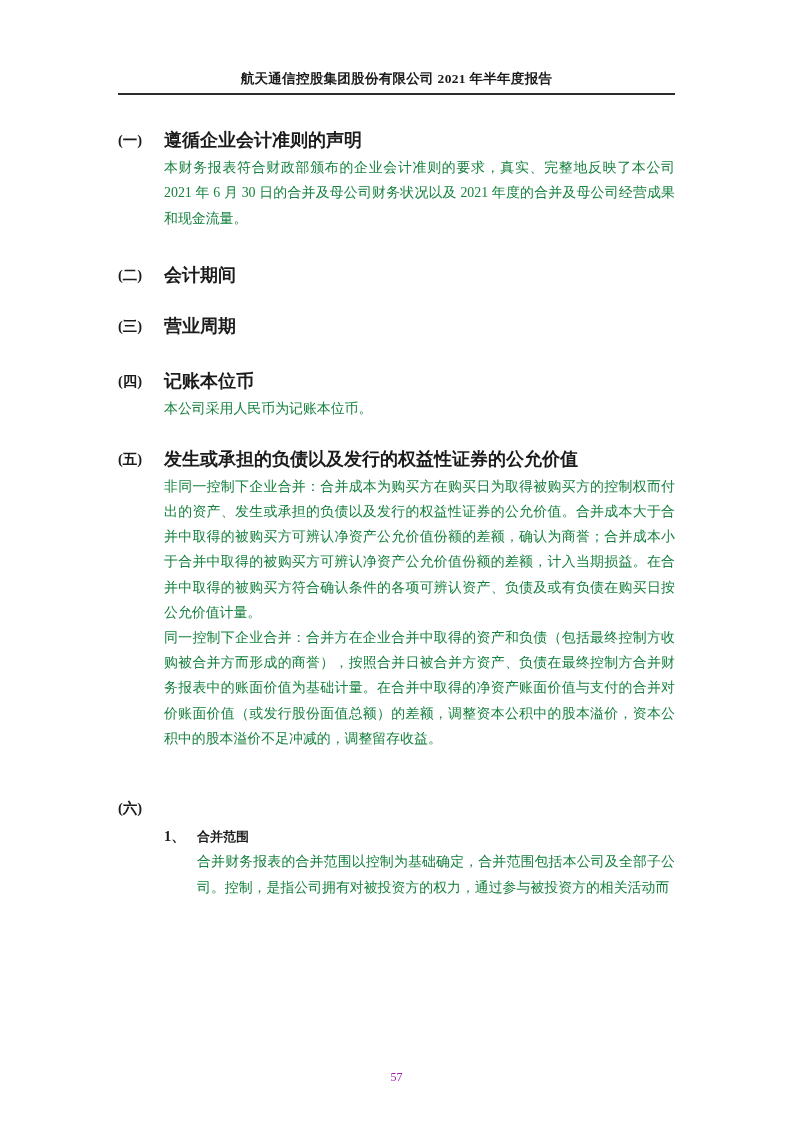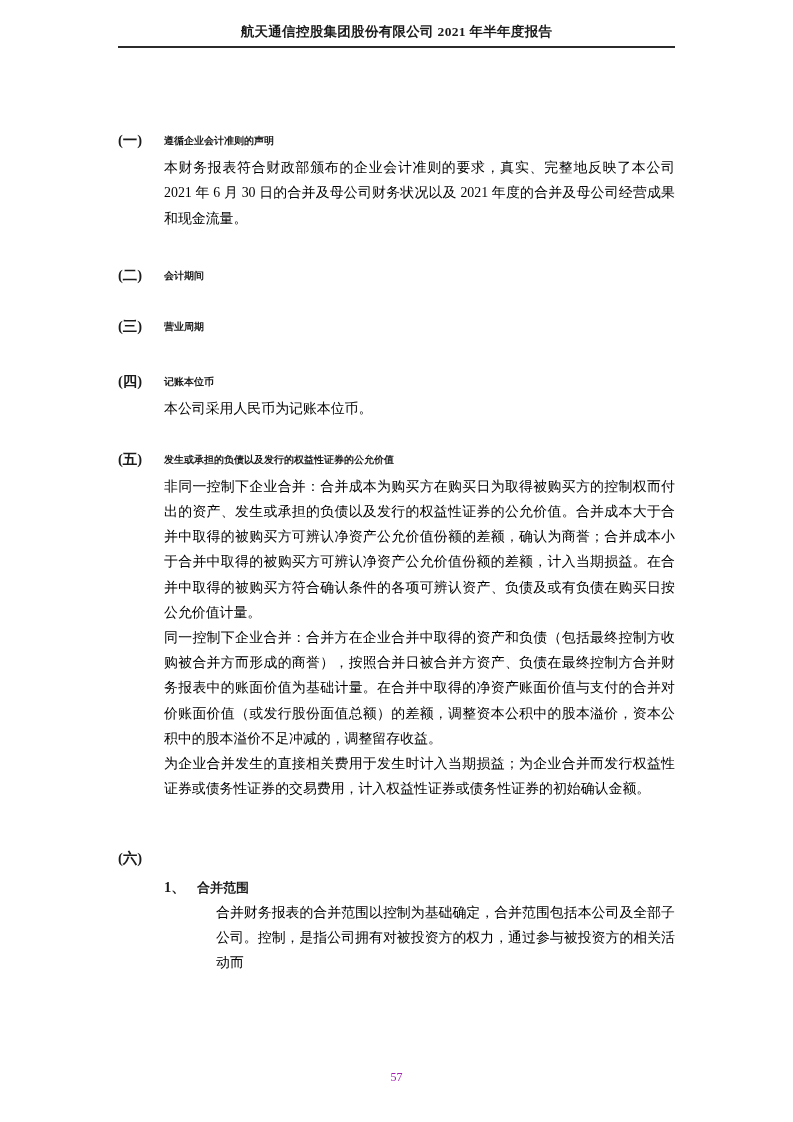--- a/index.html
+++ b/index.html
@@ -15,21 +15,21 @@
     overflow: hidden;
     font-family: "Liberation Serif", "DejaVu Serif", serif;
     color: #1b1b1b;
   }
   
   .header {
     position: absolute;
     left: 118px;
     top: 0;
     width: 557px;
-    padding-top: 24px;
+    padding-top: 71px;
     padding-bottom: 6px;
     border-bottom: 2.4px solid #2b2b2b;
   }
   .header-title {
     text-align: center;
     font-size: 13.5px;
     line-height: 16px;
     font-weight: 600;
     letter-spacing: 0.3px;
     white-space: nowrap;
@@ -49,46 +49,46 @@
   .section:nth-of-type(5) { margin-bottom: 45px; }
   .sec-head { display: flex; }
   .sec-num {
     flex: 0 0 46px;
     font-weight: bold;
     font-size: 14.5px;
     line-height: 25.2px;
   }
   .sec-title {
     font-weight: bold;
-    font-size: 10px;
+    font-size: 18px;
     line-height: 25.2px;
   }
   .sec-body { margin-left: 46px; margin-top: 2px; }
   .para {
     margin: 0;
     font-size: 13.9px;
     line-height: 25.2px;
     text-align: justify;
-    color: #000000;
+    color: #15803d;
   }
   
   .subsec { margin-top: 3px; }
   .sub-head { display: flex; }
   .sub-num {
     flex: 0 0 33px;
     font-weight: bold;
     font-size: 14.5px;
     line-height: 25.2px;
   }
   .sub-title {
     font-weight: bold;
     font-size: 13px;
     line-height: 25.2px;
   }
-  .sub-body { margin-left: 52px; }
+  .sub-body { margin-left: 33px; }
   
   .footer {
     position: absolute;
     left: 0;
     right: 0;
     top: 1070px;
     text-align: center;
     font-size: 12px;
     line-height: 14px;
     color: #a21caf;
@@ -135,21 +135,20 @@
         </div>
       </div>
       <div class="section">
         <div class="sec-head">
           <span class="sec-num">(五)</span>
           <span class="sec-title">发生或承担的负债以及发行的权益性证券的公允价值</span>
         </div>
         <div class="sec-body">
           <p class="para">非同一控制下企业合并：合并成本为购买方在购买日为取得被购买方的控制权而付出的资产、发生或承担的负债以及发行的权益性证券的公允价值。合并成本大于合并中取得的被购买方可辨认净资产公允价值份额的差额，确认为商誉；合并成本小于合并中取得的被购买方可辨认净资产公允价值份额的差额，计入当期损益。在合并中取得的被购买方符合确认条件的各项可辨认资产、负债及或有负债在购买日按公允价值计量。</p>
           <p class="para">同一控制下企业合并：合并方在企业合并中取得的资产和负债（包括最终控制方收购被合并方而形成的商誉），按照合并日被合并方资产、负债在最终控制方合并财务报表中的账面价值为基础计量。在合并中取得的净资产账面价值与支付的合并对价账面价值（或发行股份面值总额）的差额，调整资本公积中的股本溢价，资本公积中的股本溢价不足冲减的，调整留存收益。</p>
-          <p class="para">为企业合并发生的直接相关费用于发生时计入当期损益；为企业合并而发行权益性证券或债务性证券的交易费用，计入权益性证券或债务性证券的初始确认金额。</p>
         </div>
       </div>
       <div class="section">
         <div class="sec-head">
           <span class="sec-num">(六)</span>
         </div>
         <div class="sec-body">
           <div class="subsec">
             <div class="sub-head">
               <span class="sub-num">1、</span>

